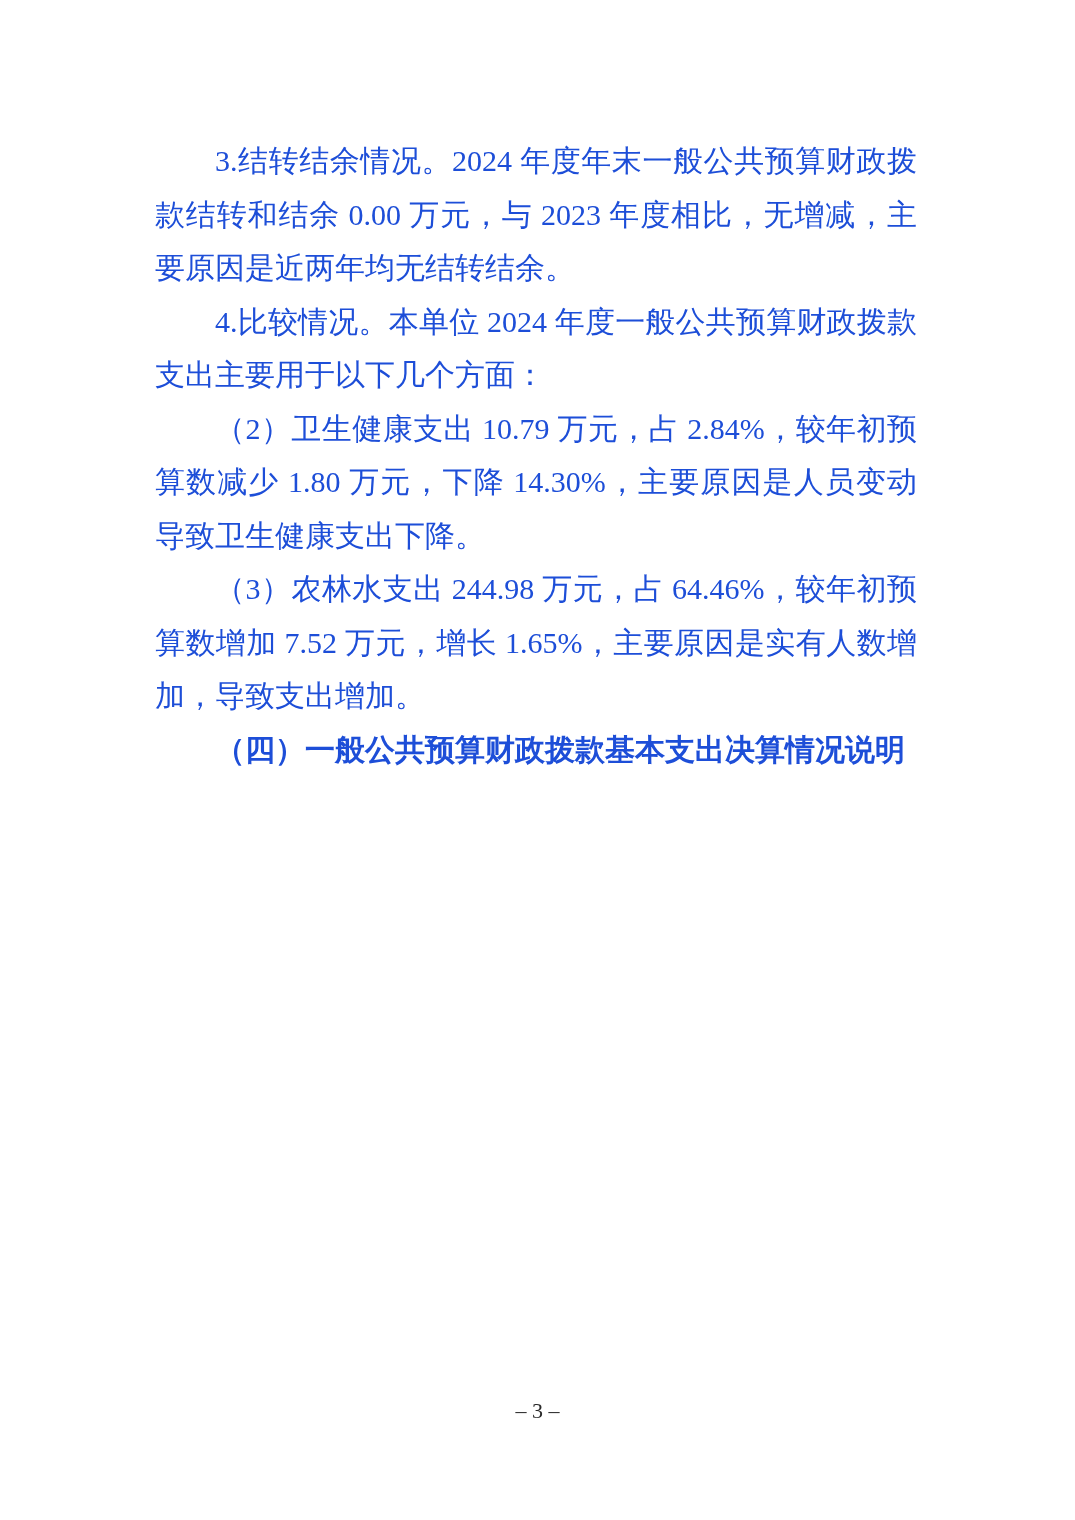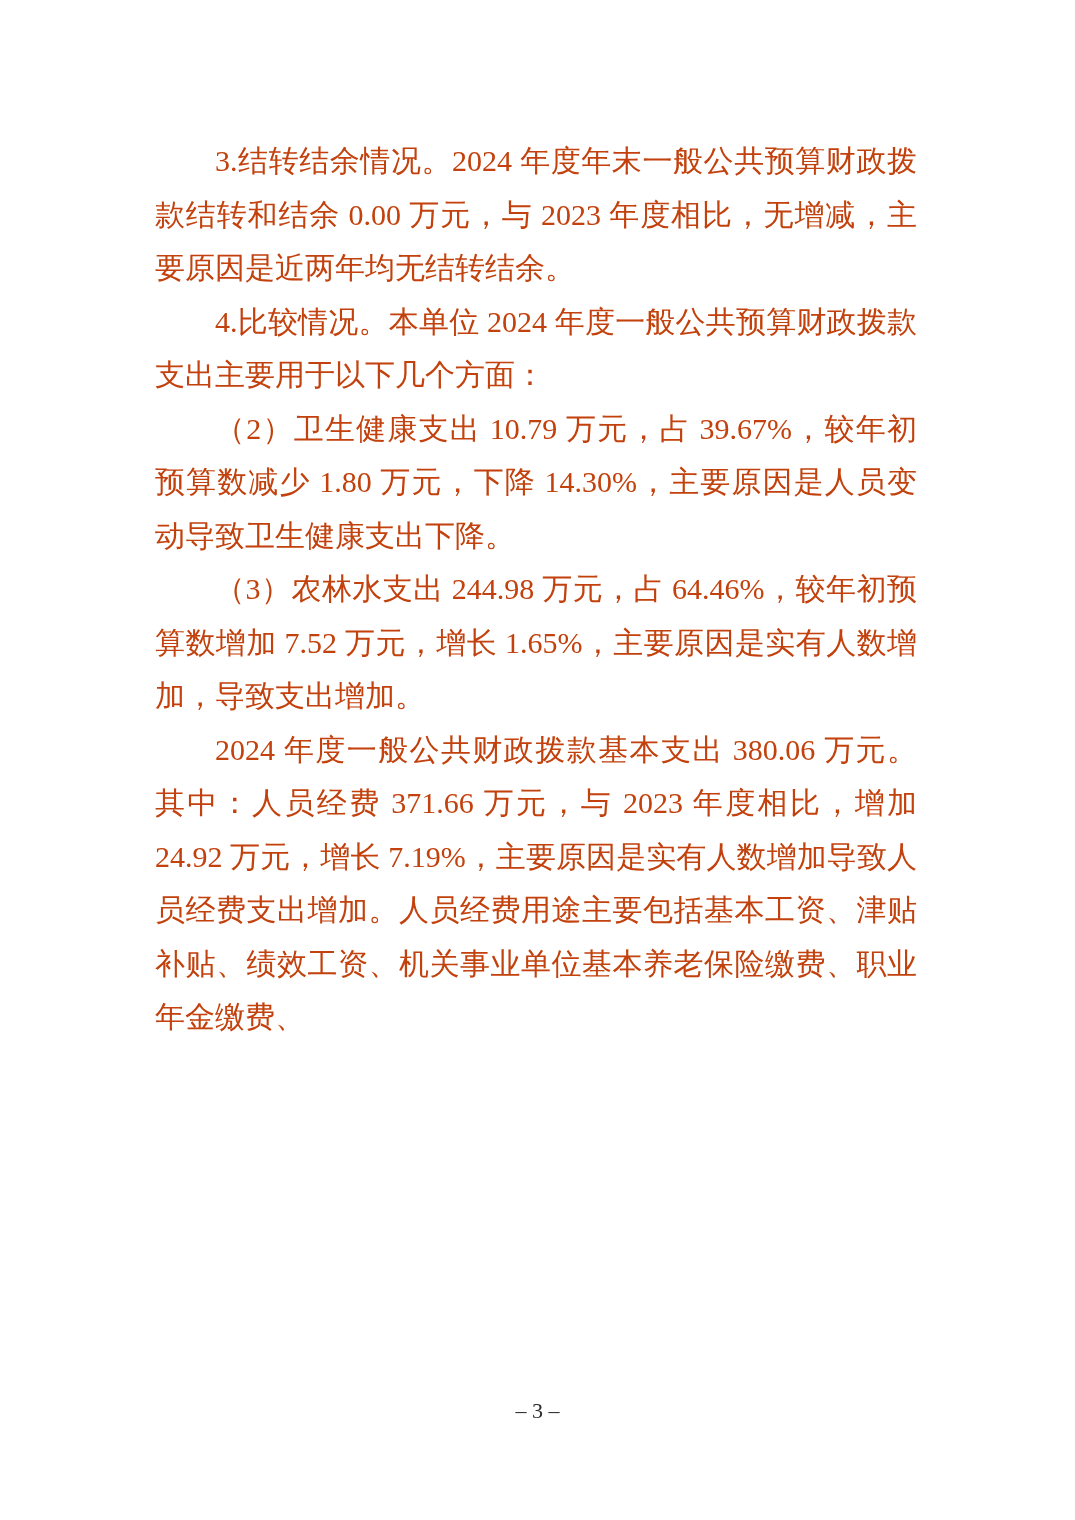--- a/index.html
+++ b/index.html
@@ -16,21 +16,21 @@
     font-family: "Liberation Serif", "DejaVu Serif", serif;
     overflow: hidden;
   }
   .body-text {
     position: absolute;
     left: 155px;
     top: 134px;
     width: 762px;
     font-size: 30px;
     line-height: 53.5px;
-    color: #c2410c;
+    color: #1d4ed8;
     text-align: justify;
     text-justify: inter-ideograph;
   }
   .body-text p {
     margin: 0;
     padding: 0;
     text-indent: 2em;
   }
   .section-heading {
     font-weight: bold;
@@ -46,18 +46,18 @@
     line-height: 30px;
   }
 </style>
 </head>
 <body>
 
 <div class="page">
   <div class="body-text">
     <p>3.结转结余情况。2024 年度年末一般公共预算财政拨款结转和结余 0.00 万元，与 2023 年度相比，无增减，主要原因是近两年均无结转结余。</p>
     <p>4.比较情况。本单位 2024 年度一般公共预算财政拨款支出主要用于以下几个方面：</p>
-    <p>（2）卫生健康支出 10.79 万元，占 39.67%，较年初预算数减少 1.80 万元，下降 14.30%，主要原因是人员变动导致卫生健康支出下降。</p>
+    <p>（2）卫生健康支出 10.79 万元，占 2.84%，较年初预算数减少 1.80 万元，下降 14.30%，主要原因是人员变动导致卫生健康支出下降。</p>
     <p>（3）农林水支出 244.98 万元，占 64.46%，较年初预算数增加 7.52 万元，增长 1.65%，主要原因是实有人数增加，导致支出增加。</p>
-    <p>2024 年度一般公共财政拨款基本支出 380.06 万元。其中：人员经费 371.66 万元，与 2023 年度相比，增加 24.92 万元，增长 7.19%，主要原因是实有人数增加导致人员经费支出增加。人员经费用途主要包括基本工资、津贴补贴、绩效工资、机关事业单位基本养老保险缴费、职业年金缴费、</p>
+    <p class="section-heading">（四）一般公共预算财政拨款基本支出决算情况说明</p>
   </div>
   <div class="page-number">– 3 –</div>
 </div>
 
 </body></html>

